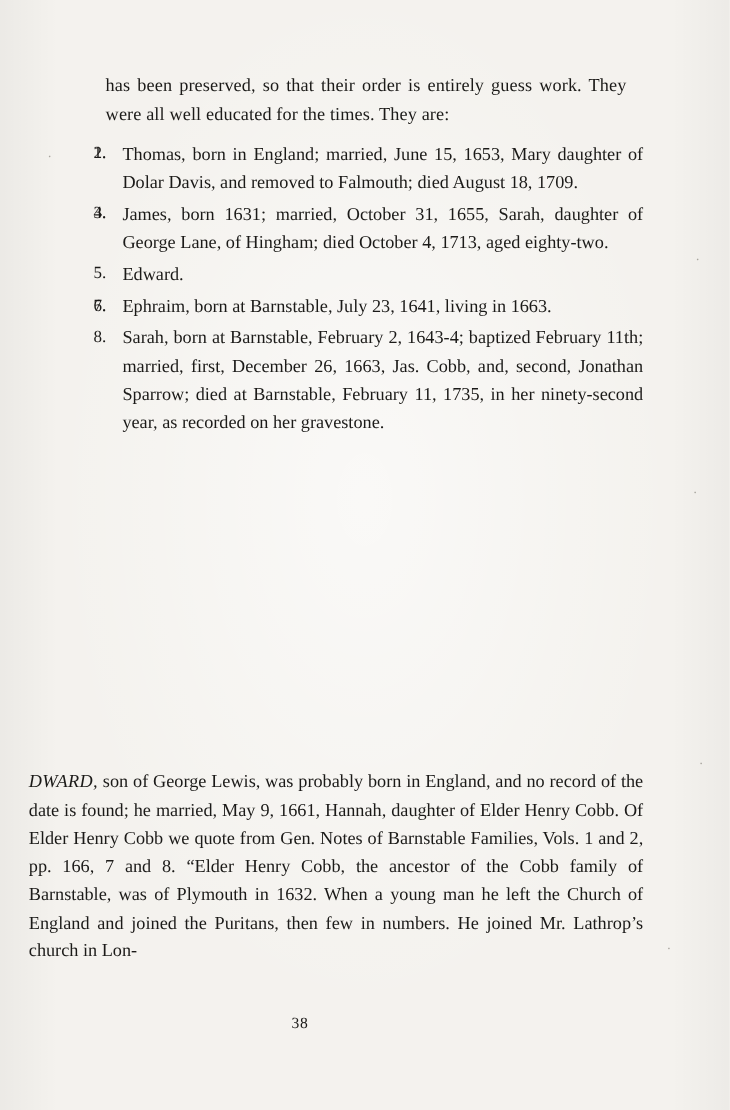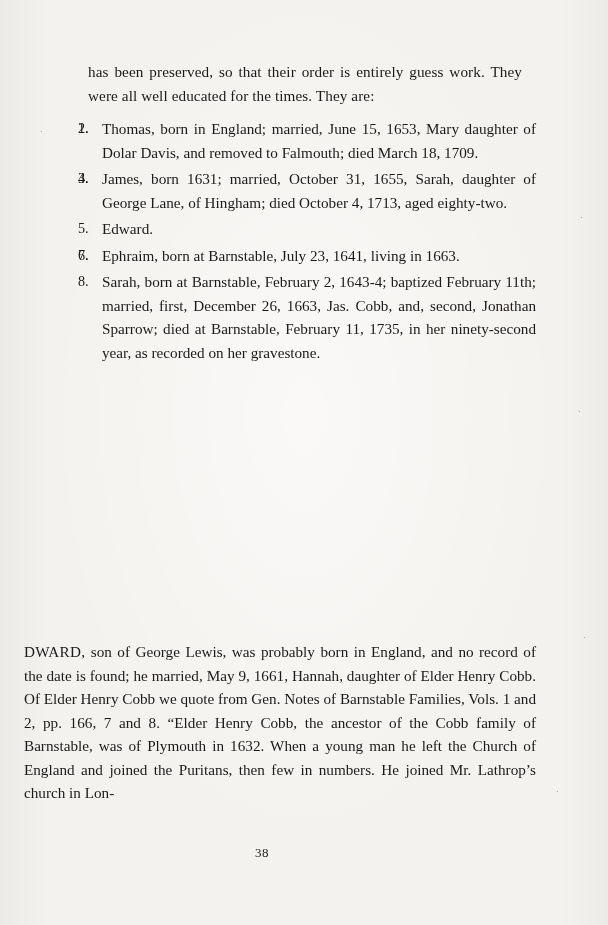--- a/index.html
+++ b/index.html
@@ -76,25 +76,26 @@
     left: 24px;
     top: 625px;
     width: 512px;
     font-size: 15.2px;
     line-height: 23.5px;
     text-align: justify;
   }
   .smallcaps {
     font-variant: small-caps;
     letter-spacing: 0.3px;
+    font-style: italic;
   }
   .folio {
     position: absolute;
     top: 845px;
-    left: 12px;
+    left: 0;
     width: 500px;
     text-align: center;
     font-size: 13px;
     letter-spacing: 0.5px;
   }
   
   .speck {
     position: absolute;
     color: #6c675f;
     font-size: 11px;
@@ -121,21 +122,21 @@
   <div class="content">
 
     <p class="para intro">has been preserved, so that their order is entirely guess work.  They were all well educated for the times.  They are:</p>
 
     <ol class="children">
       <li>
         <span class="num">1.</span>
       </li>
       <li>
         <span class="num">2.</span>
-        <span class="txt">Thomas, born in England; married, June 15, 1653, Mary daughter of Dolar Davis, and removed to Falmouth; died March 18, 1709.</span>
+        <span class="txt">Thomas, born in England; married, June 15, 1653, Mary daughter of Dolar Davis, and removed to Falmouth; died August 18, 1709.</span>
       </li>
       <li>
         <span class="num">3.</span>
       </li>
       <li>
         <span class="num">4.</span>
         <span class="txt">James, born 1631; married, October 31, 1655, Sarah, daughter of George Lane, of Hingham; died October 4, 1713, aged eighty-two.</span>
       </li>
       <li class="italic">
         <span class="num">5.</span>

